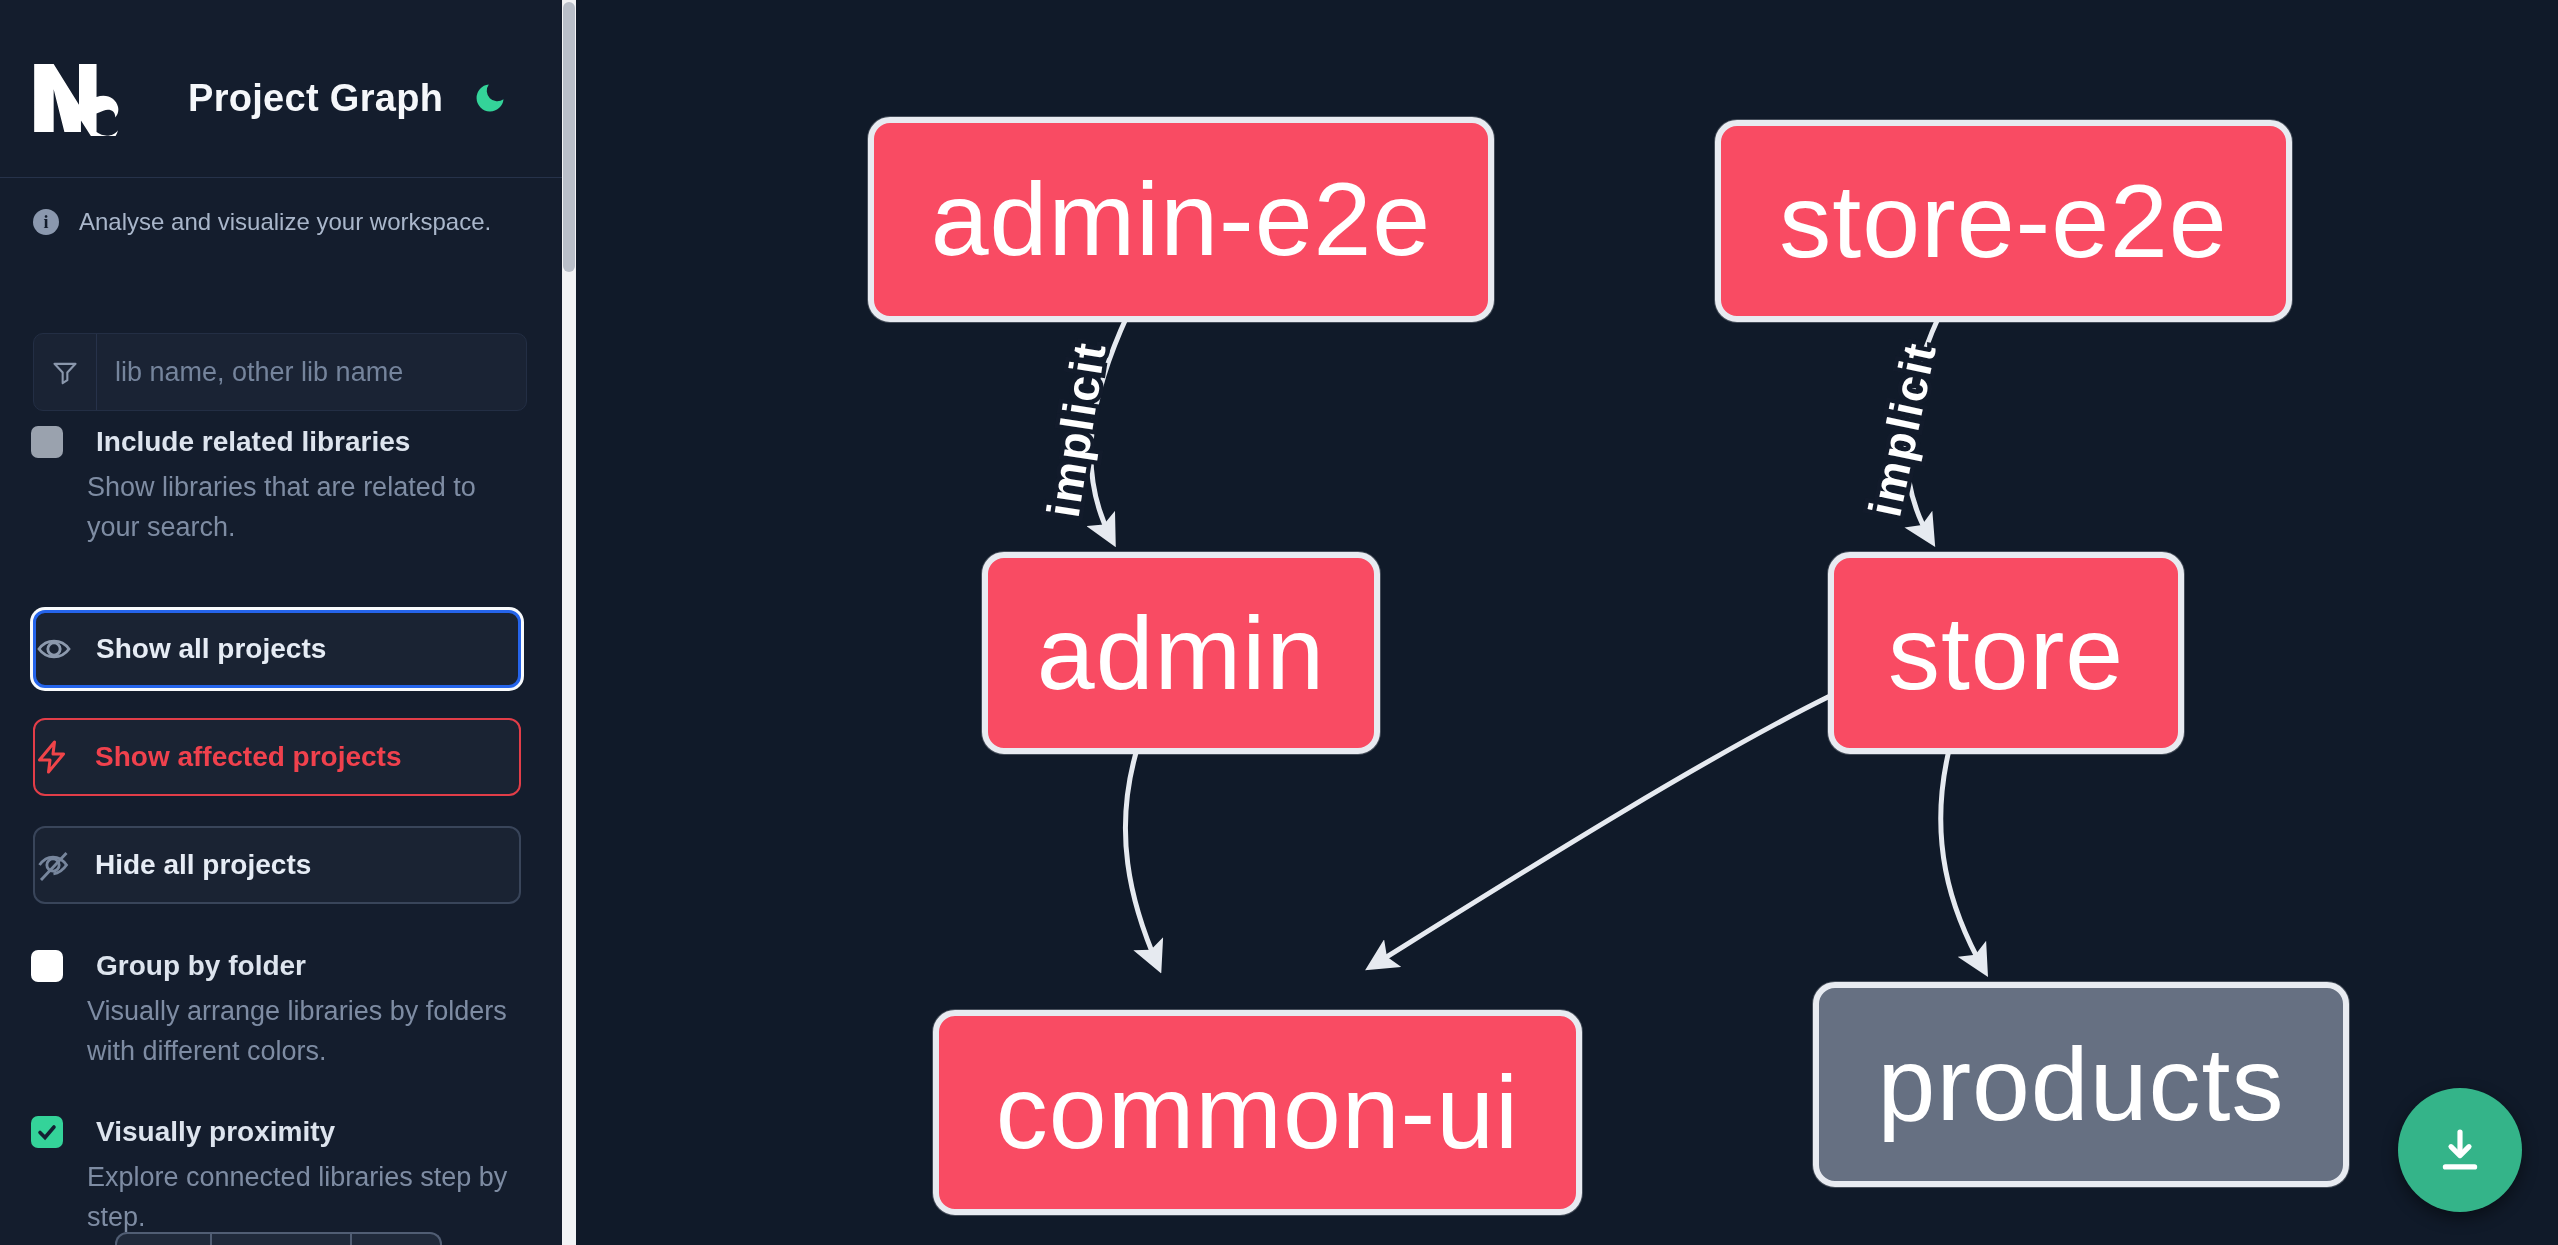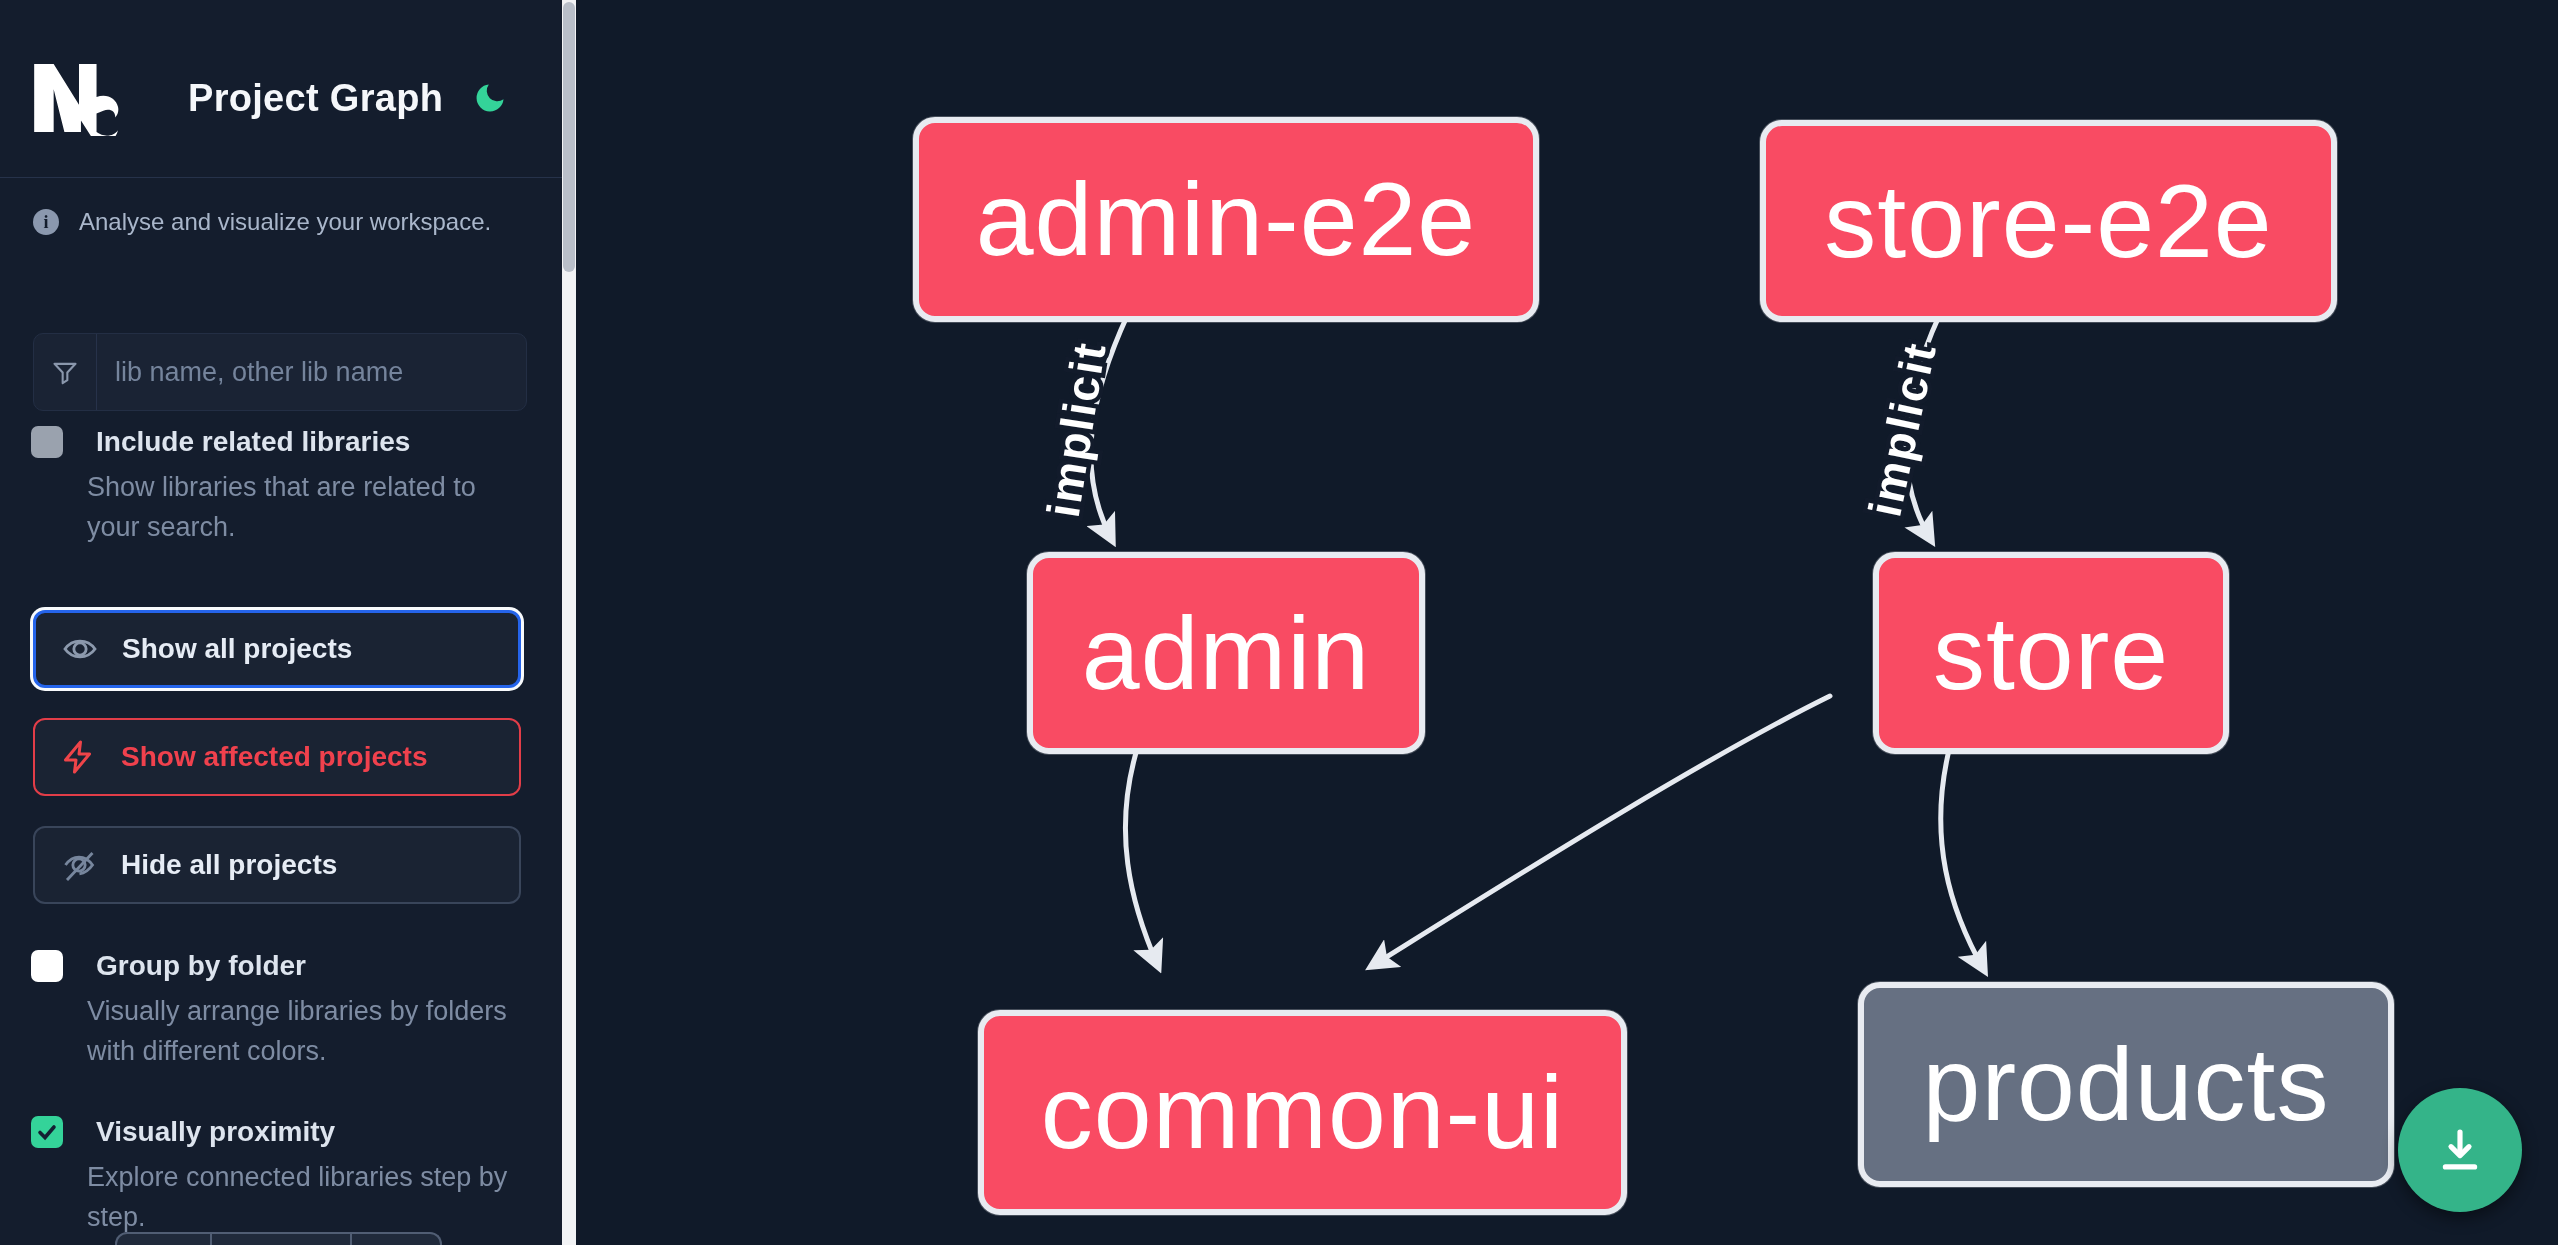--- a/index.html
+++ b/index.html
@@ -30,42 +30,42 @@
 
   .check-row{position:absolute;left:31px;width:500px;}
   .check-box{position:absolute;left:0;top:2px;width:32px;height:32px;border-radius:7px;}
   .cb-gray{background:#9aa2ae;}
   .cb-white{background:#ffffff;}
   .cb-green{background:#34d399;display:flex;align-items:center;justify-content:center;}
   .check-label{display:block;margin-left:65px;color:#dde4ee;font-size:28px;font-weight:600;line-height:36px;}
   .check-desc{margin-left:56px;margin-top:7px;color:#7e8ca3;font-size:27px;line-height:40px;}
 
   .side-btn{position:absolute;left:33px;width:488px;height:78px;border-radius:12px;
-            background:#1a2333;display:flex;align-items:center;gap:24px;padding-left:26px;
+            background:#1a2333;display:flex;align-items:center;gap:24px;
             box-sizing:border-box;cursor:pointer;}
   .side-btn span{font-size:28px;font-weight:600;color:#e6ecf5;}
   .btn-focused{border:3px solid #2564eb;box-shadow:0 0 0 3px #f8fafc;}
   .btn-affected{border:2px solid #e23d48;}
   .btn-affected span{color:#f0414d;}
   .btn-plain{border:2px solid #39455a;}
 
   .segment-ctl{position:absolute;left:115px;top:1232px;width:327px;height:24px;
                background:#202a3b;border:2px solid #515e74;border-bottom:none;
                border-radius:12px 12px 0 0;box-sizing:border-box;}
   .segment-div{position:absolute;top:0;width:2px;height:100%;background:#515e74;}
 
   
   .scrollbar{position:absolute;left:562px;top:0;width:14px;height:1245px;background:#f2f3f5;}
   .scroll-thumb{position:absolute;left:1px;top:2px;width:12px;height:270px;background:#b9bfc9;border-radius:6px;}
 
   
   #graph-layer{position:absolute;left:0;top:0;width:2558px;height:1245px;}
   .node{position:absolute;display:flex;align-items:center;justify-content:center;
         border:6px solid #e8ebf1;border-radius:22px;color:#ffffff;font-size:104px;
-        letter-spacing:1px;box-shadow:0 0 0 1px rgba(232,235,241,.25);cursor:pointer;margin-left:45px;}
+        letter-spacing:1px;box-shadow:0 0 0 1px rgba(232,235,241,.25);cursor:pointer;}
   .node-pink{background:#f94b63;}
   .node-gray{background:#667082;}
 
   .edge-label{font-family:"Liberation Sans",sans-serif;font-size:46px;font-weight:700;
               fill:#ffffff;stroke:#121b2b;stroke-width:9px;paint-order:stroke;
               text-anchor:middle;dominant-baseline:middle;letter-spacing:2px;}
 
   .download-btn{position:absolute;left:2398px;top:1088px;width:124px;height:124px;border-radius:50%;
                 background:#34b489;display:flex;align-items:center;justify-content:center;
                 box-shadow:0 6px 16px rgba(0,0,0,.45);cursor:pointer;}

